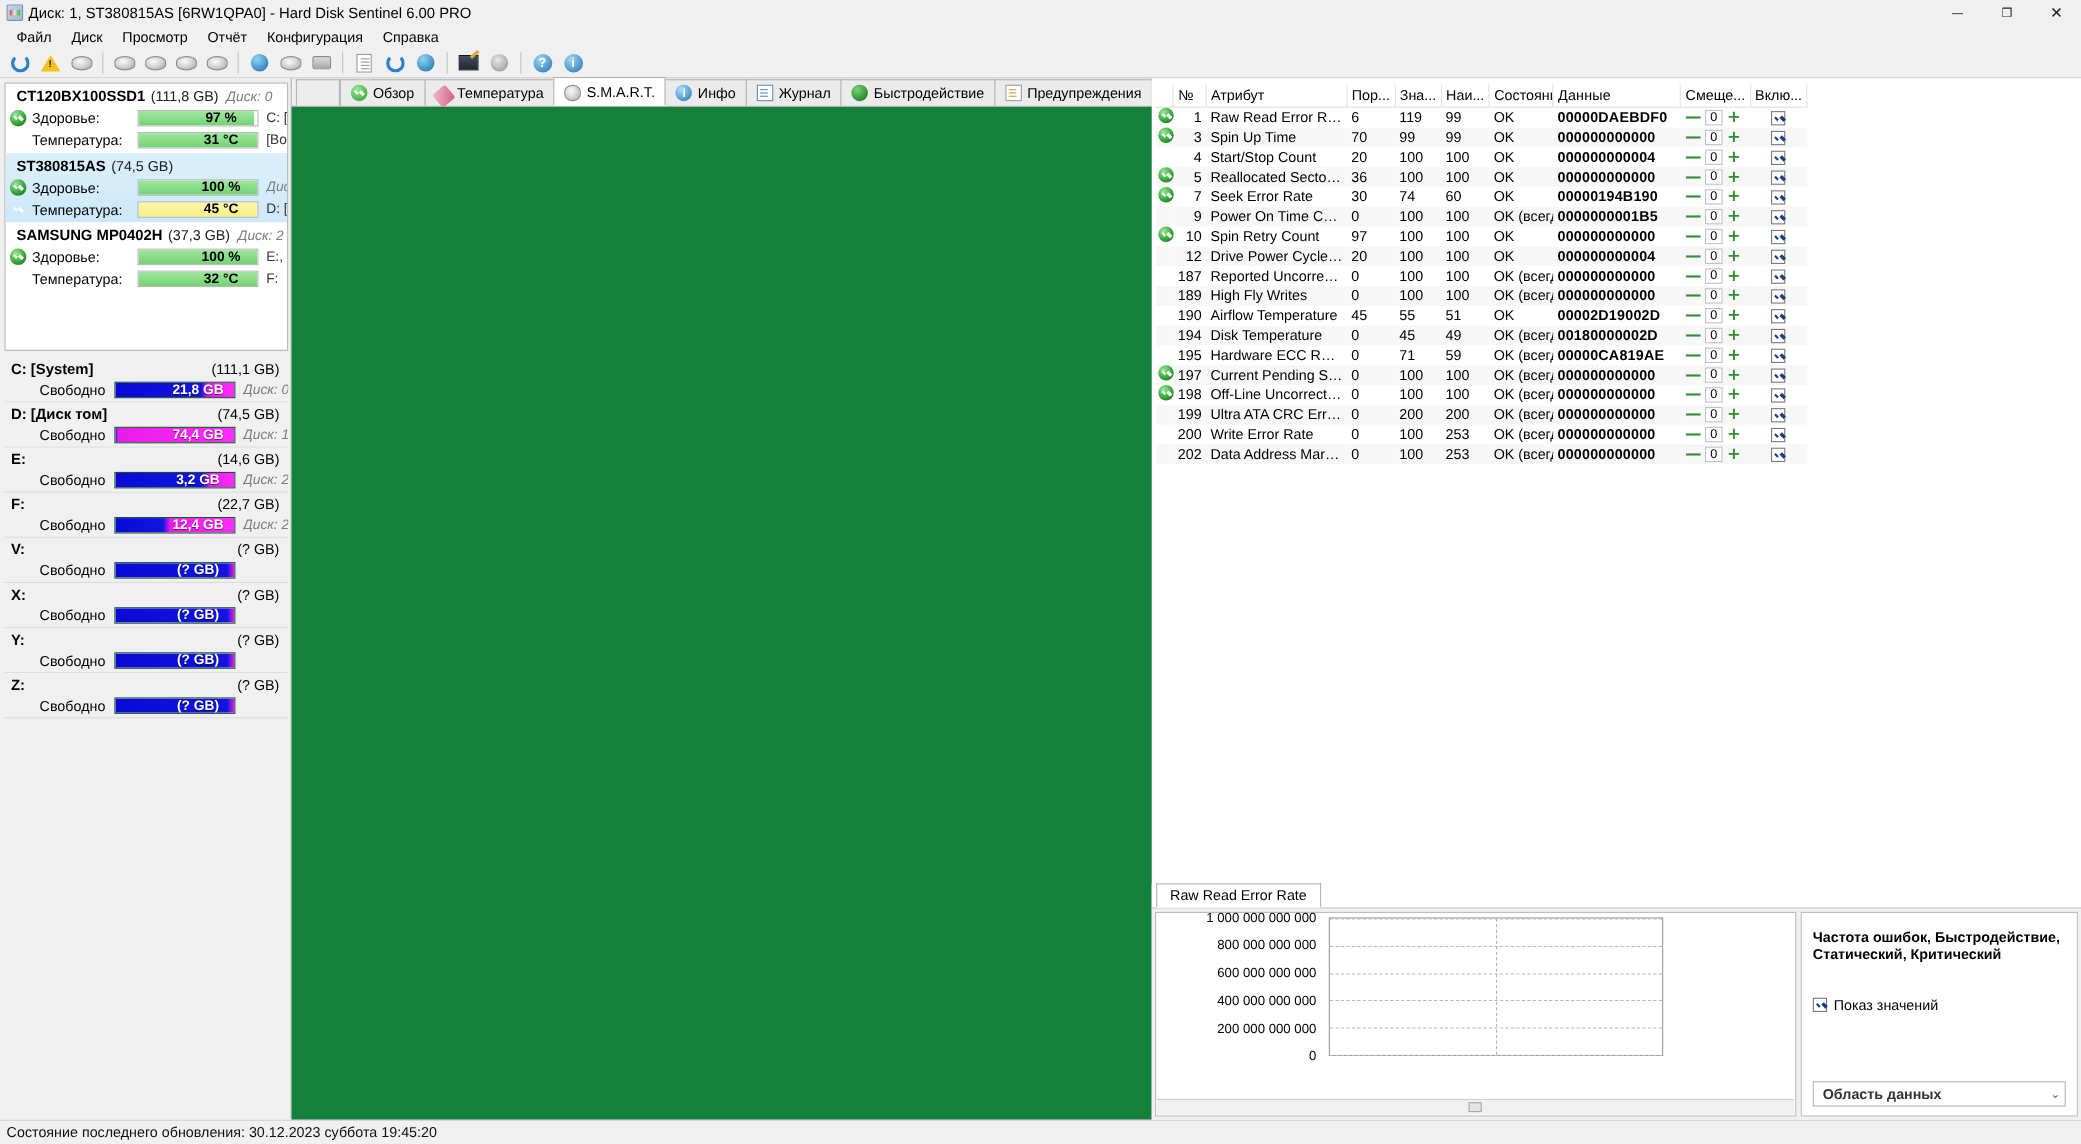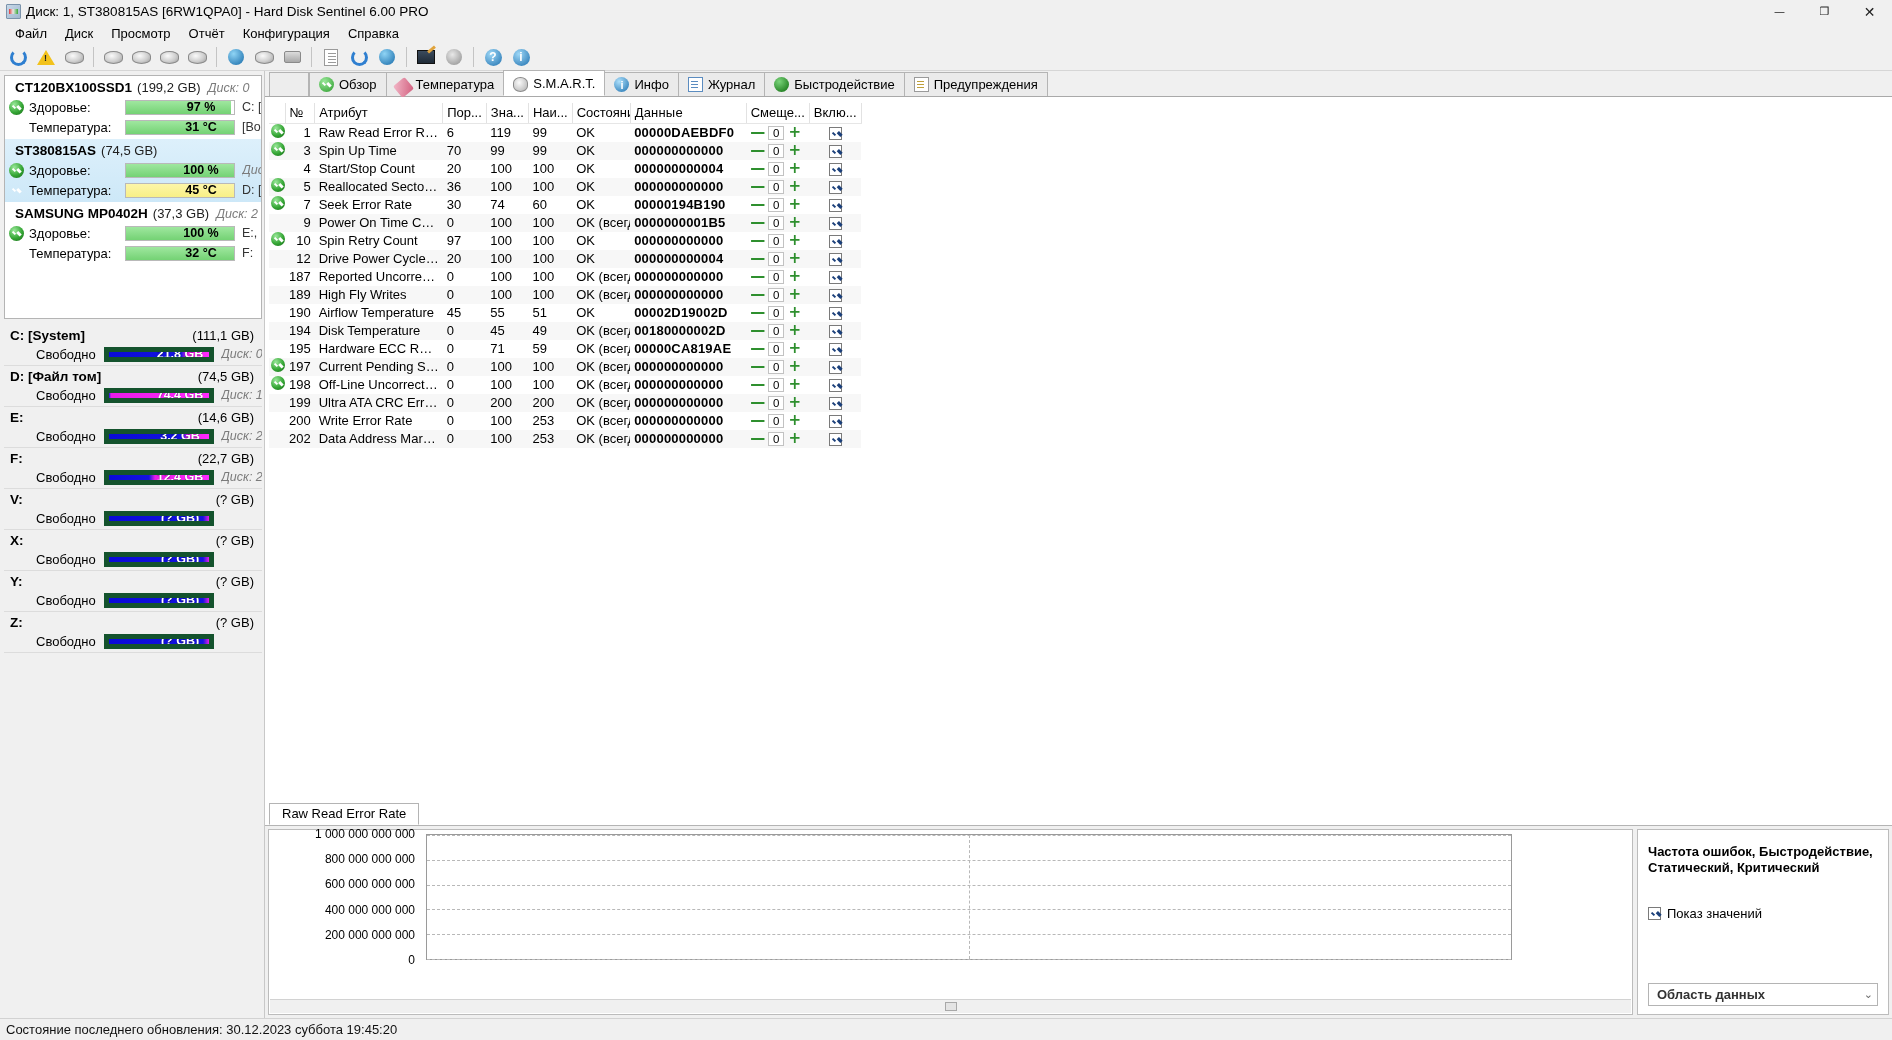--- a/index.html
+++ b/index.html
@@ -108,25 +108,25 @@
   .row-extra { font-size: 12.5px; margin-left: 7px; color: #333; white-space: nowrap; overflow: hidden; }
   .row-extra.it { font-style: italic; color: #7b7b7b; }
 
   .vol-list { margin: 4px 2px 0 2px; display: flex; flex-direction: column; }
   .vol-block { background: #f0f0f0; border-bottom: 1px solid #dcdcdc; padding-bottom: 1px; }
   .vol-head { display: flex; align-items: baseline; padding: 3px 8px 1px 6px; gap: 16px; }
   .vol-name { font-weight: bold; font-size: 13.5px; flex: 1 1 auto; }
   .vol-cap { font-size: 13px; }
   .vol-row { display: flex; align-items: center; height: 20px; padding-left: 4px; }
   .vol-row .row-label { width: 96px; text-align: left; padding-left: 28px; flex: 0 0 96px; }
-  .bar.bluemag { border: 5px solid #14532d; color: #fff; text-shadow: 0 1px 1px #00000088; }
+  .bar.bluemag { border: 1px solid #14532d; color: #fff; text-shadow: 0 1px 1px #00000088; }
   .left-spacer { flex: 1 1 auto; }
 
   
-  .main { flex: 1 1 auto; display: flex; flex-direction: column; min-width: 0; background: #15803d; }
+  .main { flex: 1 1 auto; display: flex; flex-direction: row; min-width: 0; background: #15803d; }
   .tabstrip {
     height: 26px; flex: 0 0 26px; display: flex; align-items: flex-end;
     padding-left: 4px; border-bottom: 1px solid #a9a9a9; background: #f0f0f0;
   }
   .tab-filler { width: 40px; height: 24px; border: 1px solid #b4b4b4; border-bottom: none; background: #ededed; }
   .tab {
     display: flex; align-items: center; gap: 5px; height: 24px; padding: 0 9px;
     border: 1px solid #b4b4b4; border-bottom: none; background: #ebebeb;
     font-size: 13px; margin-right: -1px; white-space: nowrap;
   }
@@ -312,21 +312,21 @@
       </div>
   </div>
 
   <div class="body-split">
 
     <div class="left-panel">
       <div class="disk-list" id="disk-list">
           <div class="disk-block">
             <div class="disk-head">
               <span class="disk-name">CT120BX100SSD1</span>
-              <span class="disk-cap">(199,2 GB)</span>
+              <span class="disk-cap">(111,8 GB)</span>
               <span class="disk-num">Диск: 0</span>
             </div>
             <div class="disk-row">
               <span class="row-ok-icon"></span>
               <span class="row-label">Здоровье:</span>
               <span class="bar green">
                 <span class="fill" style="width: 97%;"></span>
                 <span class="txt">97 %</span>
               </span>
               <span class="row-extra">C: [System],</span>
@@ -402,21 +402,21 @@
               <span class="row-label">Свободно</span>
               <span class="bar bluemag">
                 <span class="fill" style="width: 100%; background: linear-gradient(90deg, rgb(10, 10, 216) 0%, rgb(20, 20, 224) 72%, rgb(232, 28, 232) 78%, rgb(255, 43, 255) 100%);"></span>
                 <span class="txt">21,8 GB</span>
               </span>
               <span class="row-extra it">Диск: 0</span>
             </div>
           </div>
           <div class="vol-block">
             <div class="vol-head">
-              <span class="vol-name">D: [Файл том]</span>
+              <span class="vol-name">D: [Диск том]</span>
               <span class="vol-cap">(74,5 GB)</span>
             </div>
             <div class="vol-row">
               <span class="row-label">Свободно</span>
               <span class="bar bluemag">
                 <span class="fill" style="width: 100%; background: linear-gradient(90deg, rgb(10, 10, 216) 0%, rgb(20, 20, 224) 0%, rgb(232, 28, 232) 2%, rgb(255, 43, 255) 100%);"></span>
                 <span class="txt">74,4 GB</span>
               </span>
               <span class="row-extra it">Диск: 1</span>
             </div>

